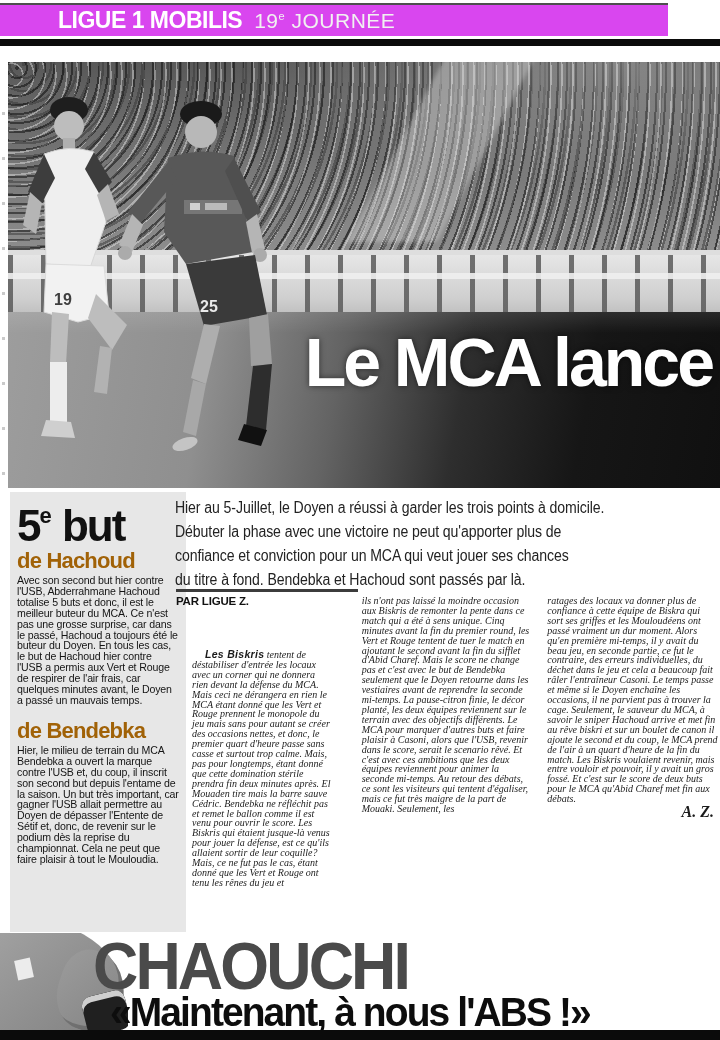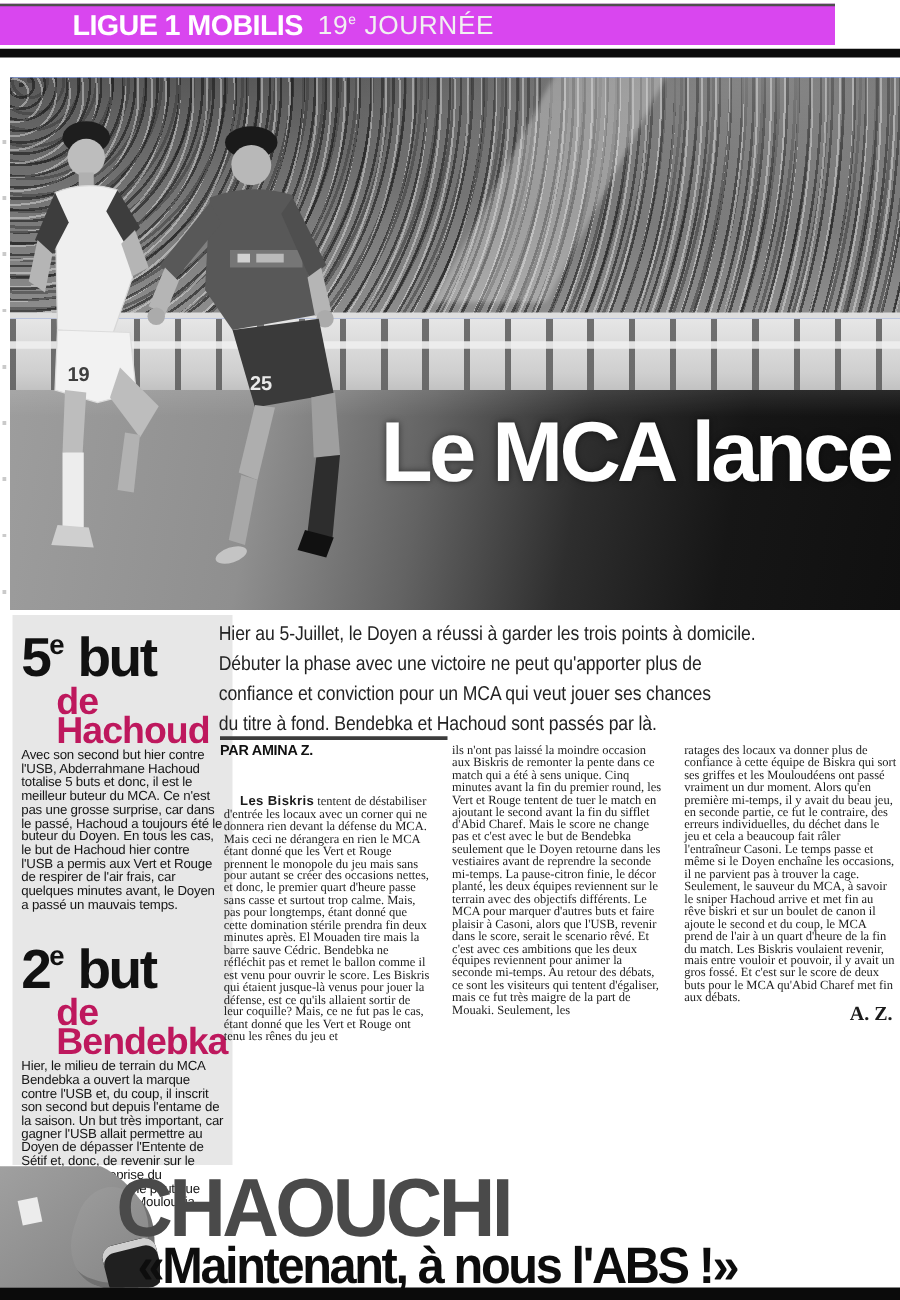--- a/index.html
+++ b/index.html
@@ -39,35 +39,35 @@
   .playersvg{position:absolute;left:0;top:0;width:712px;height:426px;}
   .headline{position:absolute;right:8px;top:270px;text-align:right;color:#ffffff;
             font-weight:900;font-size:68px;line-height:61px;letter-spacing:-3px;
             text-shadow:0 0 6px rgba(0,0,0,.55);white-space:nowrap;}
 
   
   .sidebar{position:absolute;left:10px;top:492px;width:176px;height:440px;background:#e7e7e7;
            box-sizing:border-box;padding:2px 7px 0 7px;color:#0f0f0f;}
   .sb-title{font-weight:900;font-size:44px;line-height:44px;letter-spacing:-2px;color:#111;}
   .sb-title sup{font-size:22px;vertical-align:18px;letter-spacing:0;}
-  .sb-sub{font-weight:900;font-size:30px;line-height:23px;letter-spacing:-0.8px;margin-top:1px;color:#be185d;margin-left:28px;}
+  .sb-sub{font-weight:900;font-size:22px;line-height:23px;letter-spacing:-0.8px;margin-top:1px;color:#a16207;}
   .sb-body{font-weight:400;font-size:10.6px;line-height:10.9px;letter-spacing:-0.15px;margin-top:3px;color:#141414;}
   .sb-item2{margin-top:13px;}
 
   
   .lead{position:absolute;left:175px;top:496px;width:640px;color:#232323;
         font-size:16px;line-height:24px;letter-spacing:-0.1px;
         transform:scaleX(.88);transform-origin:left top;white-space:nowrap;}
   .byline{position:absolute;left:176px;top:589px;width:182px;border-top:3px solid #3c3c3c;
           padding-top:3px;font-weight:700;font-size:11.5px;letter-spacing:-0.2px;color:#111;}
   .cols{position:absolute;left:176px;top:596px;width:542px;height:348px;display:flex;gap:15px;
         font-family:"Liberation Serif",serif;font-size:10px;line-height:9.9px;color:#1b1b1b;overflow:hidden;}
-  .col{width:171px;}
+  .col{width:171px;font-style:italic;}
   .col1{padding-top:38px;box-sizing:border-box;}
-  .col1 p{margin:3px;text-indent:13px;}
+  .col1 p{margin:16px;text-indent:13px;}
   .intro-bold{font-family:"Liberation Sans",sans-serif;font-weight:700;font-size:10.5px;letter-spacing:0.3px;}
   .sig{text-align:right;font-weight:700;font-size:16px;margin-top:3px;padding-right:4px;}
 
   
   .goalie{position:absolute;left:0;top:933px;width:128px;height:97px;overflow:hidden;}
   .g-torso{position:absolute;left:-34px;top:-10px;width:158px;height:118px;
            background:linear-gradient(140deg,#a6a6a6 0%,#949494 45%,#7f7f7f 100%);
            border-radius:0 60% 28% 0 / 0 70% 40% 0;}
   .g-arm{position:absolute;left:58px;top:18px;width:66px;height:80px;
          background:linear-gradient(120deg,#9b9b9b,#848484);border-radius:40% 60% 45% 50%;
@@ -151,34 +151,33 @@
   </div>
   <div class="gutter"></div>
 
   <div class="sidebar">
     <div>
       <div class="sb-title"><span>5</span><sup>e</sup><span> but</span></div>
       <div class="sb-sub">de Hachoud</div>
       <div class="sb-body">Avec son second but hier contre l'USB, Abderrahmane Hachoud totalise 5 buts et donc, il est le meilleur buteur du MCA. Ce n'est pas une grosse surprise, car dans le passé, Hachoud a toujours été le buteur du Doyen. En tous les cas, le but de Hachoud hier contre l'USB a permis aux Vert et Rouge de respirer de l'air frais, car quelques minutes avant, le Doyen a passé un mauvais temps.</div>
     </div>
     <div class="sb-item2">
-      <div class="sb-title"><span>2</span><sup>e</sup><span> but</span></div>
       <div class="sb-sub">de Bendebka</div>
       <div class="sb-body">Hier, le milieu de terrain du MCA Bendebka a ouvert la marque contre l'USB et, du coup, il inscrit son second but depuis l'entame de la saison. Un but très important, car gagner l'USB allait permettre au Doyen de dépasser l'Entente de Sétif et, donc, de revenir sur le podium dès la reprise du championnat. Cela ne peut que faire plaisir à tout le Mouloudia.</div>
     </div>
   </div>
 
   <div class="lead">
     <div>Hier au 5-Juillet, le Doyen a réussi à garder les trois points à domicile.</div>
     <div>Débuter la phase avec une victoire ne peut qu'apporter plus de</div>
     <div>confiance et conviction pour un MCA qui veut jouer ses chances</div>
     <div>du titre à fond. Bendebka et Hachoud sont passés par là.</div>
   </div>
 
-  <div class="byline">PAR AMINA Z.</div>
+  <div class="byline">PAR LIGUE Z.</div>
 
   <div class="cols">
     <div class="col col1">
       <p><span class="intro-bold">Les Biskris</span><span> tentent de déstabiliser d'entrée les locaux avec un corner qui ne donnera rien devant la défense du MCA. Mais ceci ne dérangera en rien le MCA étant donné que les Vert et Rouge prennent le monopole du jeu mais sans pour autant se créer des occasions nettes, et donc, le premier quart d'heure passe sans casse et surtout trop calme. Mais, pas pour longtemps, étant donné que cette domination stérile prendra fin deux minutes après. El Mouaden tire mais la barre sauve Cédric. Bendebka ne réfléchit pas et remet le ballon comme il est venu pour ouvrir le score. Les Biskris qui étaient jusque-là venus pour jouer la défense, est ce qu'ils allaient sortir de leur coquille? Mais, ce ne fut pas le cas, étant donné que les Vert et Rouge ont tenu les rênes du jeu et</span></p>
     </div>
     <div class="col">
       <span>ils n'ont pas laissé la moindre occasion aux Biskris de remonter la pente dans ce match qui a été à sens unique. Cinq minutes avant la fin du premier round, les Vert et Rouge tentent de tuer le match en ajoutant le second avant la fin du sifflet d'Abid Charef. Mais le score ne change pas et c'est avec le but de Bendebka seulement que le Doyen retourne dans les vestiaires avant de reprendre la seconde mi-temps. La pause-citron finie, le décor planté, les deux équipes reviennent sur le terrain avec des objectifs différents. Le MCA pour marquer d'autres buts et faire plaisir à Casoni, alors que l'USB, revenir dans le score, serait le scenario rêvé. Et c'est avec ces ambitions que les deux équipes reviennent pour animer la seconde mi-temps. Au retour des débats, ce sont les visiteurs qui tentent d'égaliser, mais ce fut très maigre de la part de Mouaki. Seulement, les</span>
     </div>
     <div class="col">
       <span>ratages des locaux va donner plus de confiance à cette équipe de Biskra qui sort ses griffes et les Mouloudéens ont passé vraiment un dur moment. Alors qu'en première mi-temps, il y avait du beau jeu, en seconde partie, ce fut le contraire, des erreurs individuelles, du déchet dans le jeu et cela a beaucoup fait râler l'entraîneur Casoni. Le temps passe et même si le Doyen enchaîne les occasions, il ne parvient pas à trouver la cage. Seulement, le sauveur du MCA, à savoir le sniper Hachoud arrive et met fin au rêve biskri et sur un boulet de canon il ajoute le second et du coup, le MCA prend de l'air à un quart d'heure de la fin du match. Les Biskris voulaient revenir, mais entre vouloir et pouvoir, il y avait un gros fossé. Et c'est sur le score de deux buts pour le MCA qu'Abid Charef met fin aux débats.</span>

